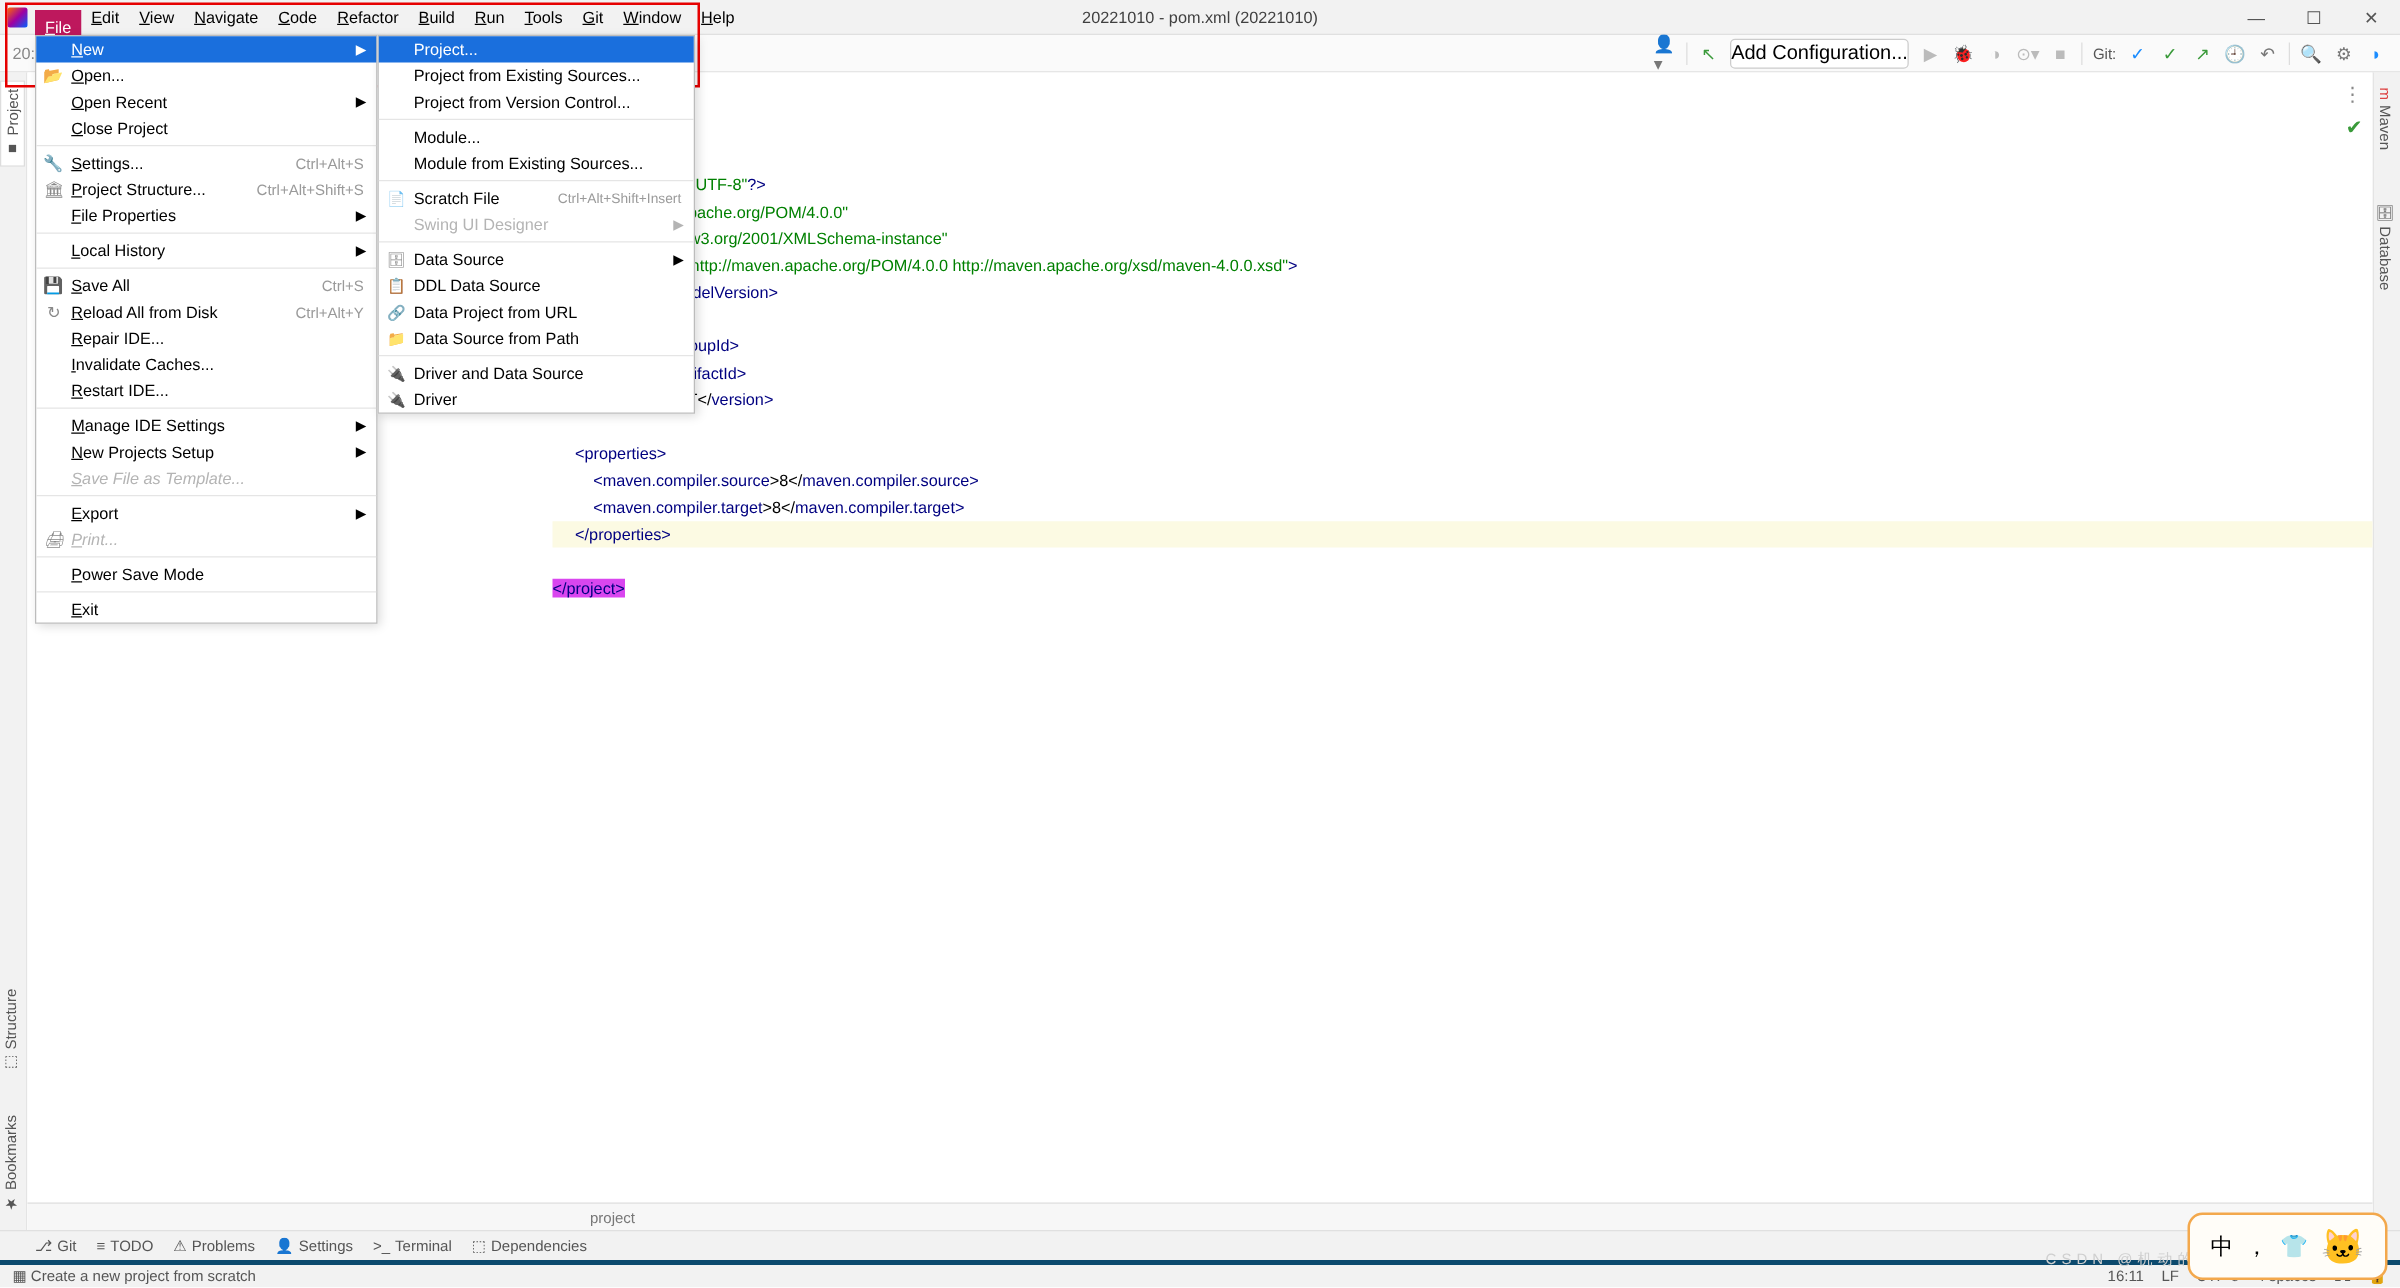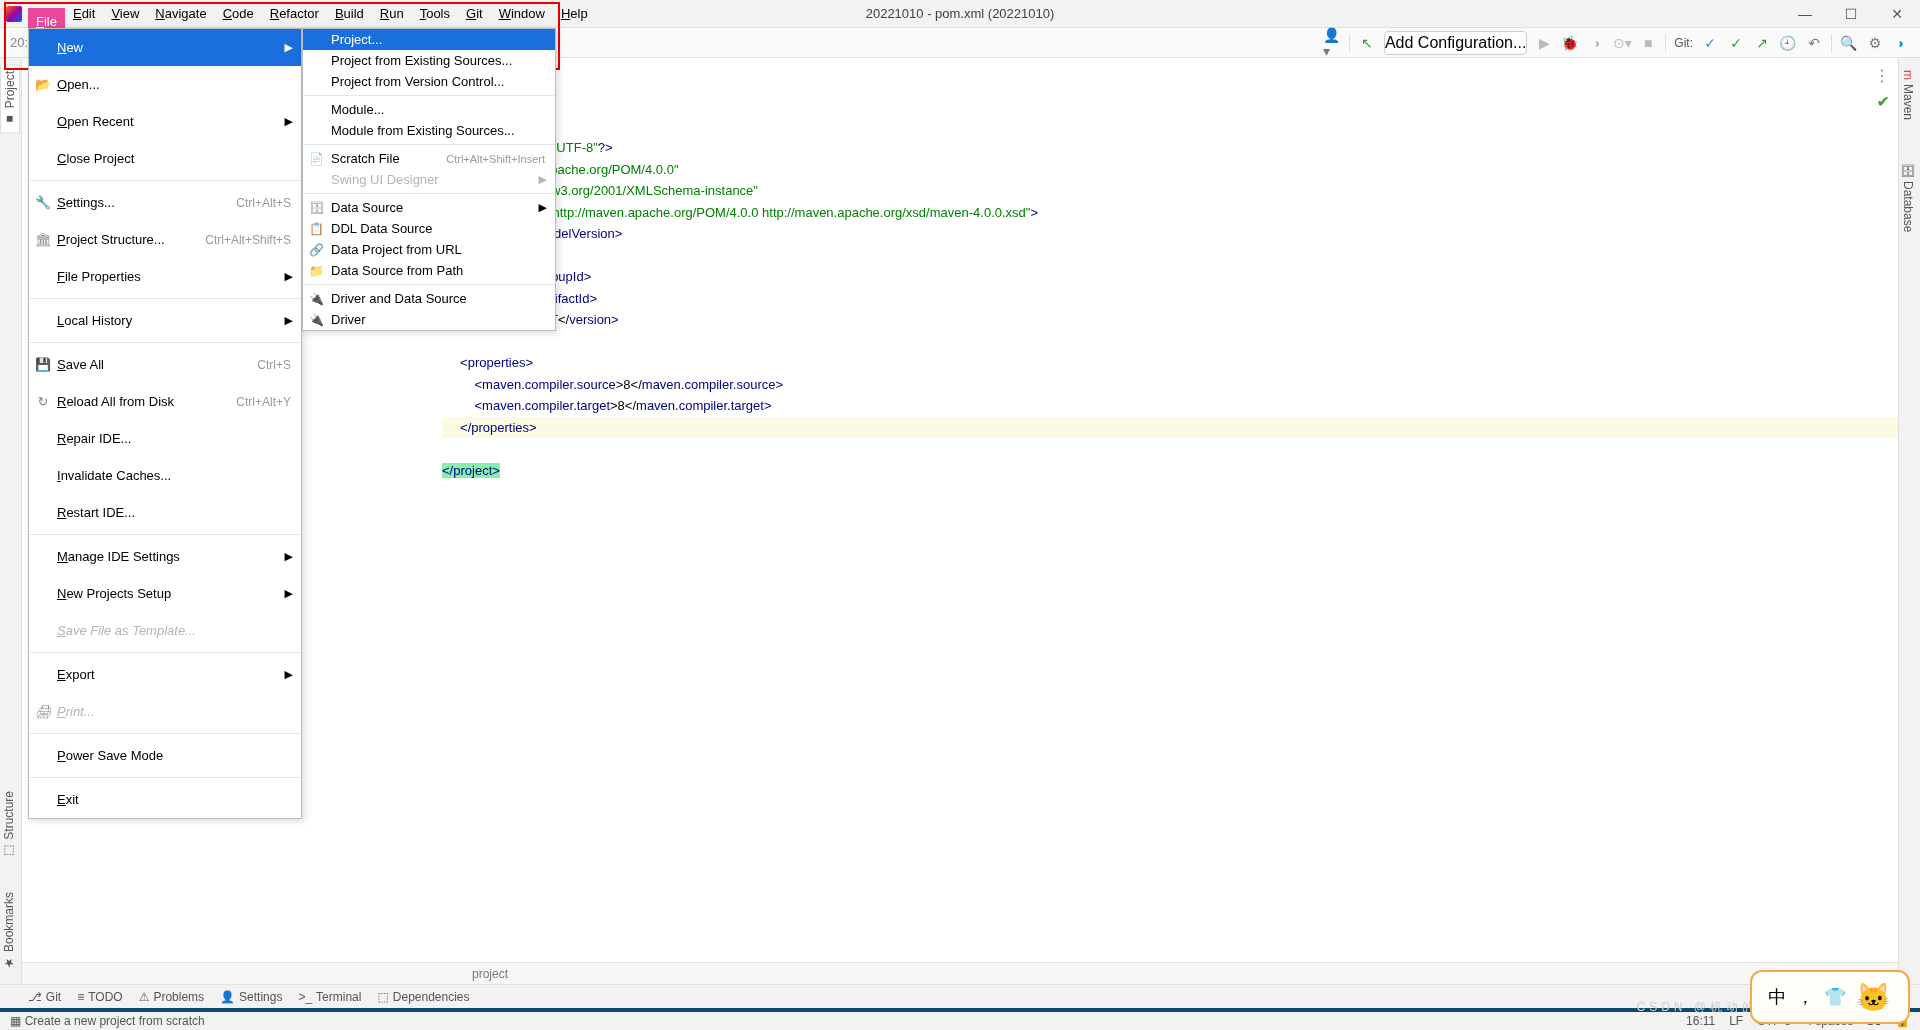--- a/index.html
+++ b/index.html
@@ -1,33 +1,33 @@
 <!DOCTYPE html>
 <html><head>
 <meta charset="utf-8">
 <style>
 * { margin: 0; padding: 0; box-sizing: border-box; font-family: "Segoe UI", Arial, sans-serif; }
 body { width: 1920px; height: 1030px; background: #fff; font-size: 13px; color: #000; overflow: hidden; position: relative; }
 .titlebar { height: 28px; display: flex; align-items: center; background: #f2f2f2; border-bottom: 1px solid #e0e0e0; position: relative; }
 .titlebar .logo { width: 16px; height: 16px; margin: 0 6px; background: linear-gradient(135deg,#ff6a00,#a000a0,#0060ff); border-radius: 2px; }
 .menubar { display: flex; height: 28px; align-items: center; }
 .menubar .mitem { padding: 0 8px; height: 28px; line-height: 28px; cursor: default; }
-.menubar .mitem.hl { background: #ec4899; color: #fff; margin-top: 16px; }
+.menubar .mitem.hl { background: #be185d; color: #fff; margin-top: 16px; }
 .menubar .mitem u { text-decoration: underline; }
 .title-text { position: absolute; left: 50%; transform: translateX(-50%); color: #404040; font-size: 13px; }
 .winbtns { position: absolute; right: 0; top: 0; display: flex; }
 .winbtns div { width: 46px; height: 28px; text-align: center; line-height: 28px; color: #555; font-size: 14px; }
 .red-outline { position: absolute; left: 4px; top: 2px; width: 556px; height: 68px; border: 2px solid #e60000; z-index: 40; pointer-events: none; }
 .toolbar2 { height: 30px; display: flex; align-items: center; border-bottom: 1px solid #e0e0e0; background: #fafafa; padding: 0 8px; position: relative; }
 .tb-right { position: absolute; right: 10px; top: 0; height: 30px; display: flex; align-items: center; gap: 8px; }
 .tb-icon { width: 18px; height: 18px; display: inline-flex; align-items: center; justify-content: center; color: #777; font-size: 14px; }
 .tb-btn { border: 1px solid #ccc; border-radius: 4px; padding: 2px 0; background: #fff; font-size: 16px; }
 .tb-sep { width: 1px; height: 18px; background: #ddd; }
 .file-menu { position: absolute; left: 28px; top: 28px; width: 274px; background: #fff; border: 1px solid #bcbcbc; box-shadow: 2px 2px 8px rgba(0,0,0,0.15); z-index: 50; }
-.file-menu .row { height: 37px; display: flex; align-items: center; padding-left: 28px; position: relative; font-size: 13px; }
+.file-menu .row { height: 21px; display: flex; align-items: center; padding-left: 28px; position: relative; font-size: 13px; }
 .file-menu .row.hl { background: #1a6fdd; color: #fff; }
 .file-menu .row .ic { position: absolute; left: 6px; width: 16px; text-align: center; color: #888; }
 .file-menu .row .sc { position: absolute; right: 10px; color: #9a9a9a; font-size: 12px; }
 .file-menu .row .ar { position: absolute; right: 8px; color: inherit; font-size: 11px; }
 .file-menu .row.hl .ar { color: #fff; }
 .file-menu .sep { height: 1px; background: #e5e5e5; margin: 3px 0; }
 .file-menu .row.dis { color: #b4b4b4; font-style: italic; }
 .sub-menu { position: absolute; left: 302px; top: 28px; width: 254px; background: #fff; border: 1px solid #bcbcbc; box-shadow: 2px 2px 8px rgba(0,0,0,0.15); z-index: 51; }
 .sub-menu .row { height: 21px; display: flex; align-items: center; padding-left: 28px; position: relative; font-size: 13px; }
 .sub-menu .row.hl { background: #1a6fdd; color: #fff; }
@@ -44,21 +44,21 @@
 .right-stripe .vtab { writing-mode: vertical-rl; font-size: 12px; color: #555; padding: 6px 2px; display: flex; align-items: center; gap: 4px; }
 .editor { position: absolute; left: 22px; right: 22px; top: 58px; bottom: 46px; background: #fff; display: flex; }
 .gutter { width: 420px; background: #fff; }
 .gut-inner { padding-left: 380px; padding-top: 36px; font-family: 'Consolas','Courier New',monospace; font-size: 13px; line-height: 21.5px; color: #adadad; text-align: right; padding-right: 16px; }
 .code { flex: 1; padding-top: 36px; font-family: 'Consolas','Courier New',monospace; font-size: 13px; line-height: 21.5px; white-space: pre; position: relative; }
 .code .tag { color: #000080; }
 .code .attr { color: #0000ff; }
 .code .str { color: #008000; }
 .code .ns { color: #660e7a; font-style: italic; }
 .code .curline { position: absolute; left: 0; right: 0; height: 21px; background: #fcfae3; z-index: 0; }
-.code .sel { background: #86efac; text-align: center; }
+.code .sel { background: #d946ef; text-align: center; }
 .breadcrumb-bar { position: absolute; left: 22px; right: 22px; bottom: 46px; height: 22px; background: #f7f7f7; border-top: 1px solid #e0e0e0; padding-left: 450px; font-size: 12px; color: #777; line-height: 22px; }
 .bottom-tools { position: absolute; left: 0; right: 0; bottom: 22px; height: 24px; background: #f2f2f2; border-top: 1px solid #e0e0e0; display: flex; align-items: center; gap: 16px; padding-left: 28px; font-size: 12px; color: #555; }
 .bottom-tools .bt { display: flex; align-items: center; gap: 4px; }
 .status-bar { position: absolute; left: 0; right: 0; bottom: 0; height: 22px; background: #f2f2f2; border-top: 4px solid #0c4a6e; display: flex; align-items: center; padding: 0 10px; font-size: 12px; color: #555; }
 .status-bar .sr { margin-left: auto; display: flex; gap: 14px; align-items: center; }
 .check-ok { position: absolute; right: 30px; top: 92px; color: #3a9a3a; font-size: 16px; z-index: 3; }
 .more-icon { position: absolute; right: 30px; top: 66px; color: #888; font-size: 16px; z-index: 3; }
 .cat { position: absolute; right: 10px; bottom: 6px; width: 160px; height: 54px; border: 2px solid #f3a84c; border-radius: 12px; background: #fffdf8; display: flex; align-items: center; justify-content: center; gap: 10px; font-size: 18px; z-index: 60; }
 .watermark { position: absolute; right: 130px; bottom: 14px; color: #cfcfcf; font-size: 12px; letter-spacing: 4px; z-index: 5; }
 </style>

